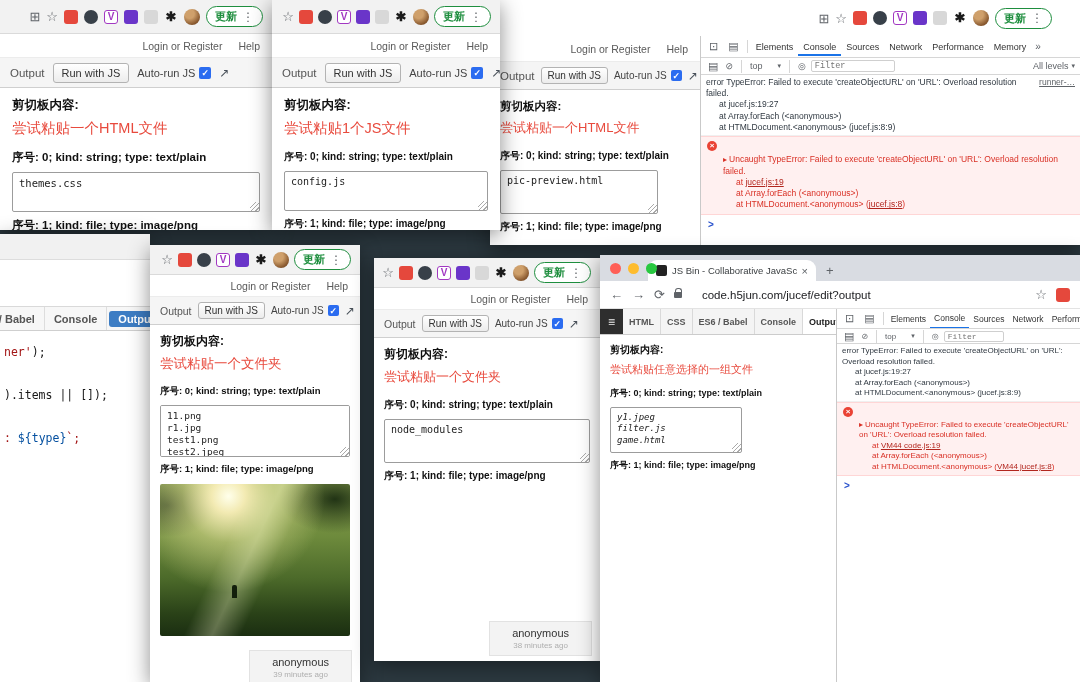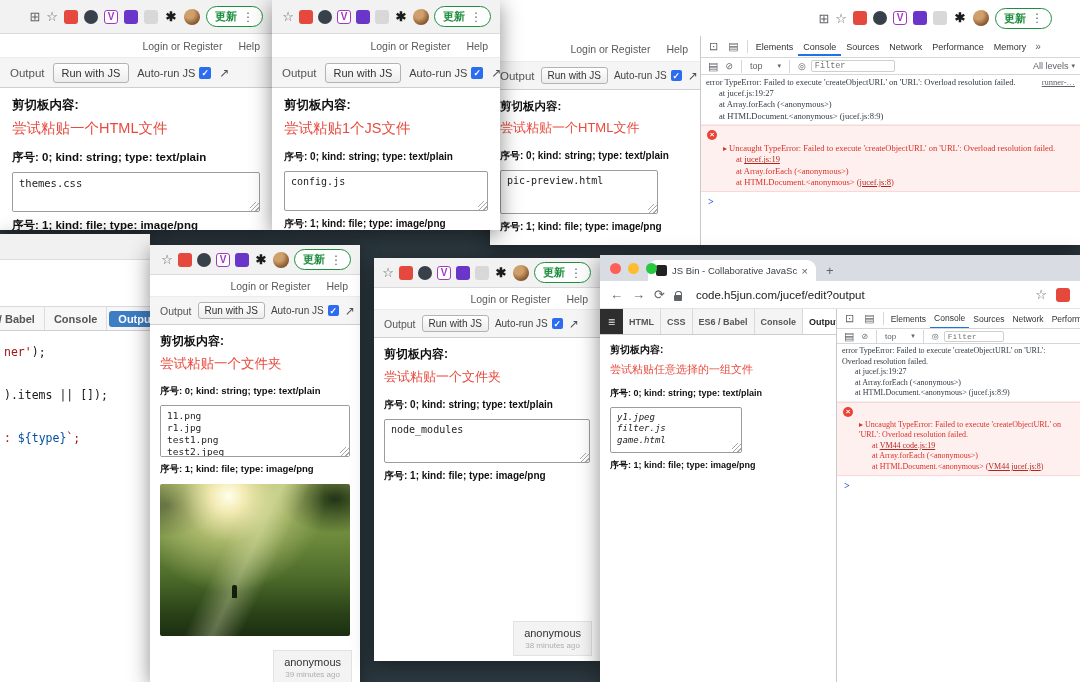--- a/index.html
+++ b/index.html
@@ -39,21 +39,21 @@
 .cb::before{content:"✓"}
 .g-pop{font-size:12px;color:#49515a}
 .g-pop::before{content:"↗"}
 .body{padding:9px 12px}
 .clip{font-weight:bold;color:#101010;margin-bottom:5px;font-size:var(--clip);white-space:nowrap}
 .attempt{color:#e84a3d;margin-bottom:12px;white-space:nowrap;font-size:var(--att)}
 .meta{font-weight:bold;color:#101010;white-space:nowrap;font-size:var(--meta)}
 .ta-wrap{position:relative;margin:7px 0 6px}
 .ta{display:block;width:100%;border:1px solid #9c9c9c;border-radius:2px;font-family:"DejaVu Sans Mono",monospace;font-size:var(--ta);color:#222;padding:4px 6px;resize:none;line-height:1.25;background:#fff}
 .grip{position:absolute;right:1px;bottom:1px;width:9px;height:9px;background:linear-gradient(315deg,transparent 2px,#aaa 2px 3px,transparent 3px 5px,#aaa 5px 6px,transparent 6px 8px,#aaa 8px 9px,transparent 9px)}
-.chip{position:absolute;background:#f3f3f3;border:1px solid #e2e2e2;padding:5px 10px;text-align:center}
+.chip{position:absolute;background:#f3f3f3;border:1px solid #e2e2e2;padding:5px 22px;text-align:center}
 .chip-name{font-size:11px;color:#333}
 .chip-ago{font-size:8px;color:#aeaeae;margin-top:2px;white-space:nowrap}
 
 
 .photo{width:190px;height:152px;margin-top:8px;border-radius:2px;position:relative;overflow:hidden;background:
  radial-gradient(circle at 36% 8%, rgba(255,255,235,1) 0%, rgba(255,243,190,.9) 9%, rgba(228,228,150,.5) 25%, rgba(120,150,60,0) 52%),
  radial-gradient(ellipse 42% 32% at 92% 10%, rgba(28,46,18,.95), rgba(28,46,18,0) 70%),
  radial-gradient(ellipse 36% 30% at 4% 14%, rgba(32,50,22,.9), rgba(32,50,22,0) 70%),
  linear-gradient(180deg,#8aa050 0%,#6d8a3c 35%,#4c6a2a 62%,#2a4218 85%,#1b2e11 100%)}
 .photo .glow{position:absolute;inset:0;background:linear-gradient(115deg,transparent 36%,rgba(255,255,210,.3) 47%,transparent 58%)}
@@ -71,21 +71,21 @@
 .g-more{color:#5f6368;font-size:10px;padding:0 4px}
 .g-more::before{content:"»"}
 .dt-filter{display:flex;align-items:center;height:17px;border-bottom:1px solid #d6d6d6;padding:0 5px;gap:5px;color:#5f6368;font-size:9px;flex:0 0 auto;overflow:hidden}
 .g-clear::before{content:"⊘"}
 .g-eye::before{content:"◎"}
 .g-caret{font-size:7px}
 .g-caret::before{content:"▾"}
 .dt-ctx{display:flex;align-items:center;gap:15px;white-space:nowrap}
 .dt-fin{border:1px solid #cfcfcf;border-radius:2px;height:12px;font-size:8.5px;padding:0 3px;color:#333;width:84px;font-family:Liberation Mono, monospace}
 .dt-levels{display:flex;align-items:center;gap:3px;margin-left:auto;white-space:nowrap}
-.dt-con{flex:1;font-family:Liberation Serif, serif;color:#303942;overflow:hidden;font-size:8.5px;line-height:1.32}
+.dt-con{flex:1;font-family:Liberation Sans, sans-serif;color:#303942;overflow:hidden;font-size:8.5px;line-height:1.32}
 .c-row{padding:2px 5px;border-bottom:1px solid #f0f0f0}
 .c-flex{display:flex;align-items:flex-start;gap:6px}
 .c-head{flex:1;min-width:0}
 .c-link{color:#5f6368;text-decoration:underline;white-space:nowrap}
 .c-at{padding-left:13px}
 .c-err{background:#fff0f0;border-top:1px solid #ffd6d6;border-bottom:1px solid #ffd6d6;color:#d93025;padding:17px 5px 3px 22px;position:relative}
 .xicon{position:absolute;left:6px;top:4px;width:10px;height:10px;border-radius:50%;background:#ea4335;color:#fff;font-size:8px;line-height:10px;text-align:center;font-family:"Liberation Sans",sans-serif;font-weight:bold}
 .xicon::before{content:"×"}
 .g-exp{font-size:8px;margin-right:2px}
 .g-exp::before{content:"▸"}
@@ -121,21 +121,21 @@
 .btab .g-close{font-size:11px;color:#5f6368}
 .g-plus::before{content:"+"}
 .newtab{font-size:13px;color:#5f6368;margin:0 0 3px 10px}
 .addr{height:28px;background:#fff;display:flex;align-items:center;gap:9px;padding:0 10px;border-bottom:1px solid #e3e3e3}
 .g-back::before{content:"←"}
 .g-fwd::before{content:"→"}
 .g-reload::before{content:"⟳"}
 .nav{font-size:13px;color:#5f6368}
 .lock{position:relative;width:8px;height:6px;background:#5f6368;border-radius:1px;margin-top:3px;flex:0 0 auto}
 .lock::before{content:"";position:absolute;left:1.5px;top:-4px;width:5px;height:5px;border:1.2px solid #5f6368;border-bottom:none;border-radius:3px 3px 0 0}
-.urlbox{display:flex;align-items:flex-end;gap:14px;flex:1;min-width:0}
+.urlbox{display:flex;align-items:flex-start;gap:20px;flex:1;min-width:0}
 .url{font-size:11.5px;color:#202124;white-space:nowrap;overflow:hidden}
 .bcontent{display:flex;height:373px}
 .bleft{width:236px;flex:0 0 auto;display:flex;flex-direction:column}
 .jb-bar{display:flex;align-items:stretch;height:26px;background:#f4f4f4;border-bottom:1px solid #ccc;overflow:hidden}
 .jb-logo{width:23px;background:#2e2e2e;color:#eee;display:flex;align-items:center;justify-content:center;font-size:12px;flex:0 0 auto}
 .jb-logo::before{content:"≡"}
 .jb-tab{display:flex;align-items:center;padding:0 6px;font-size:9px;font-weight:bold;color:#555;border-right:1px solid #d9d9d9;white-space:nowrap}
 .jb-tab.active{background:#fff;color:#222}
 </style>
 </head>

